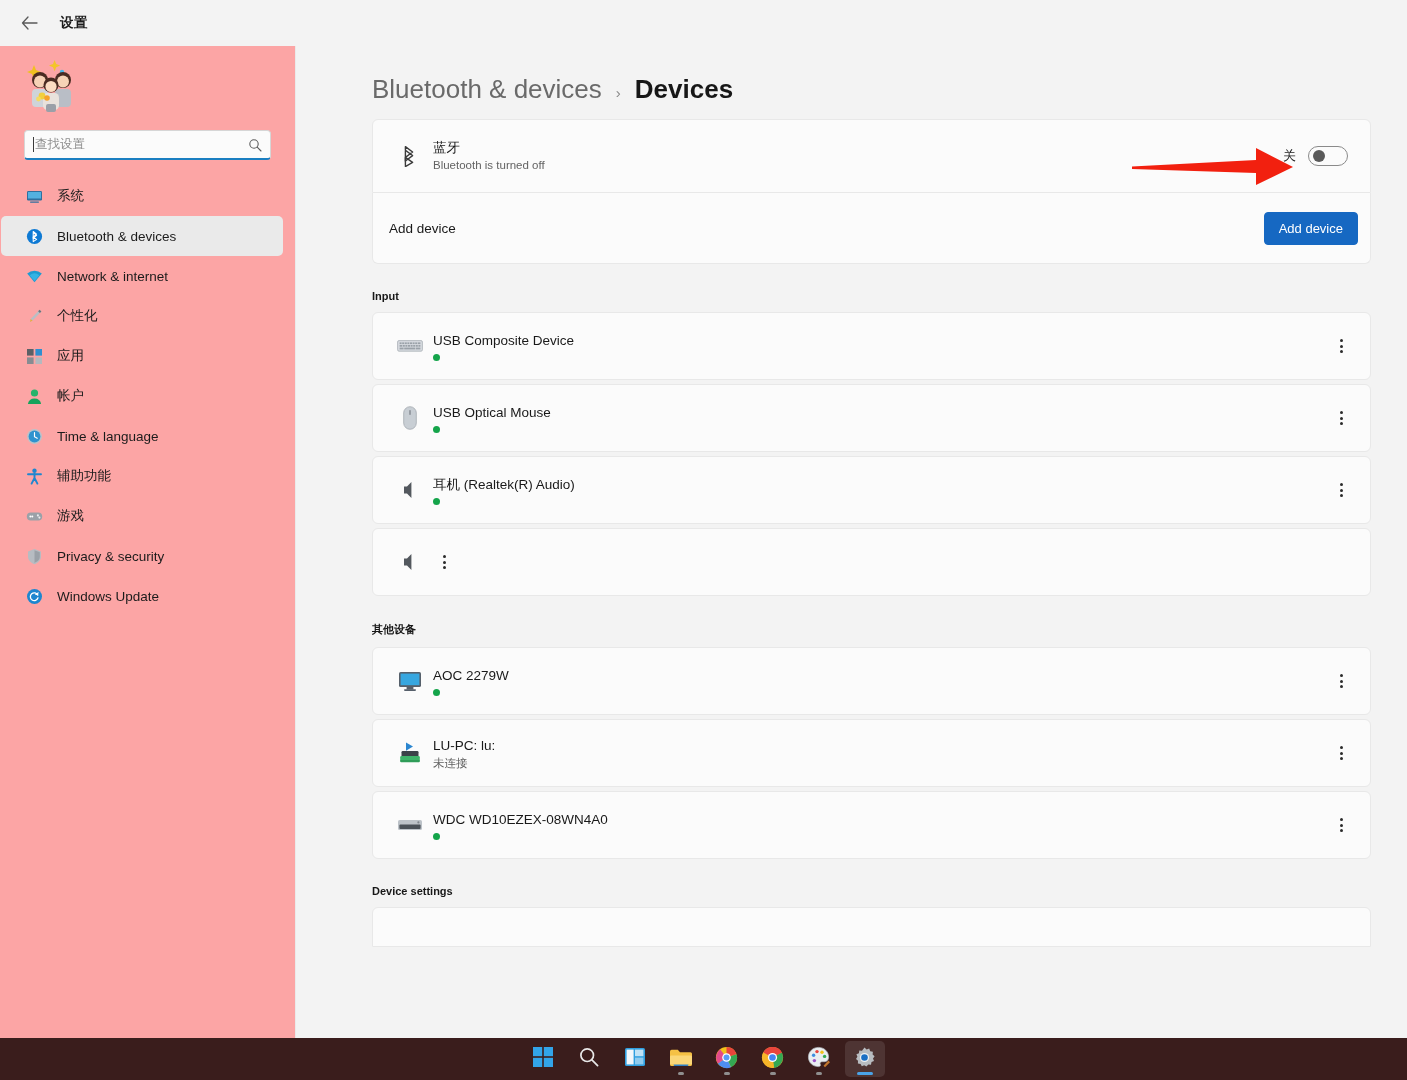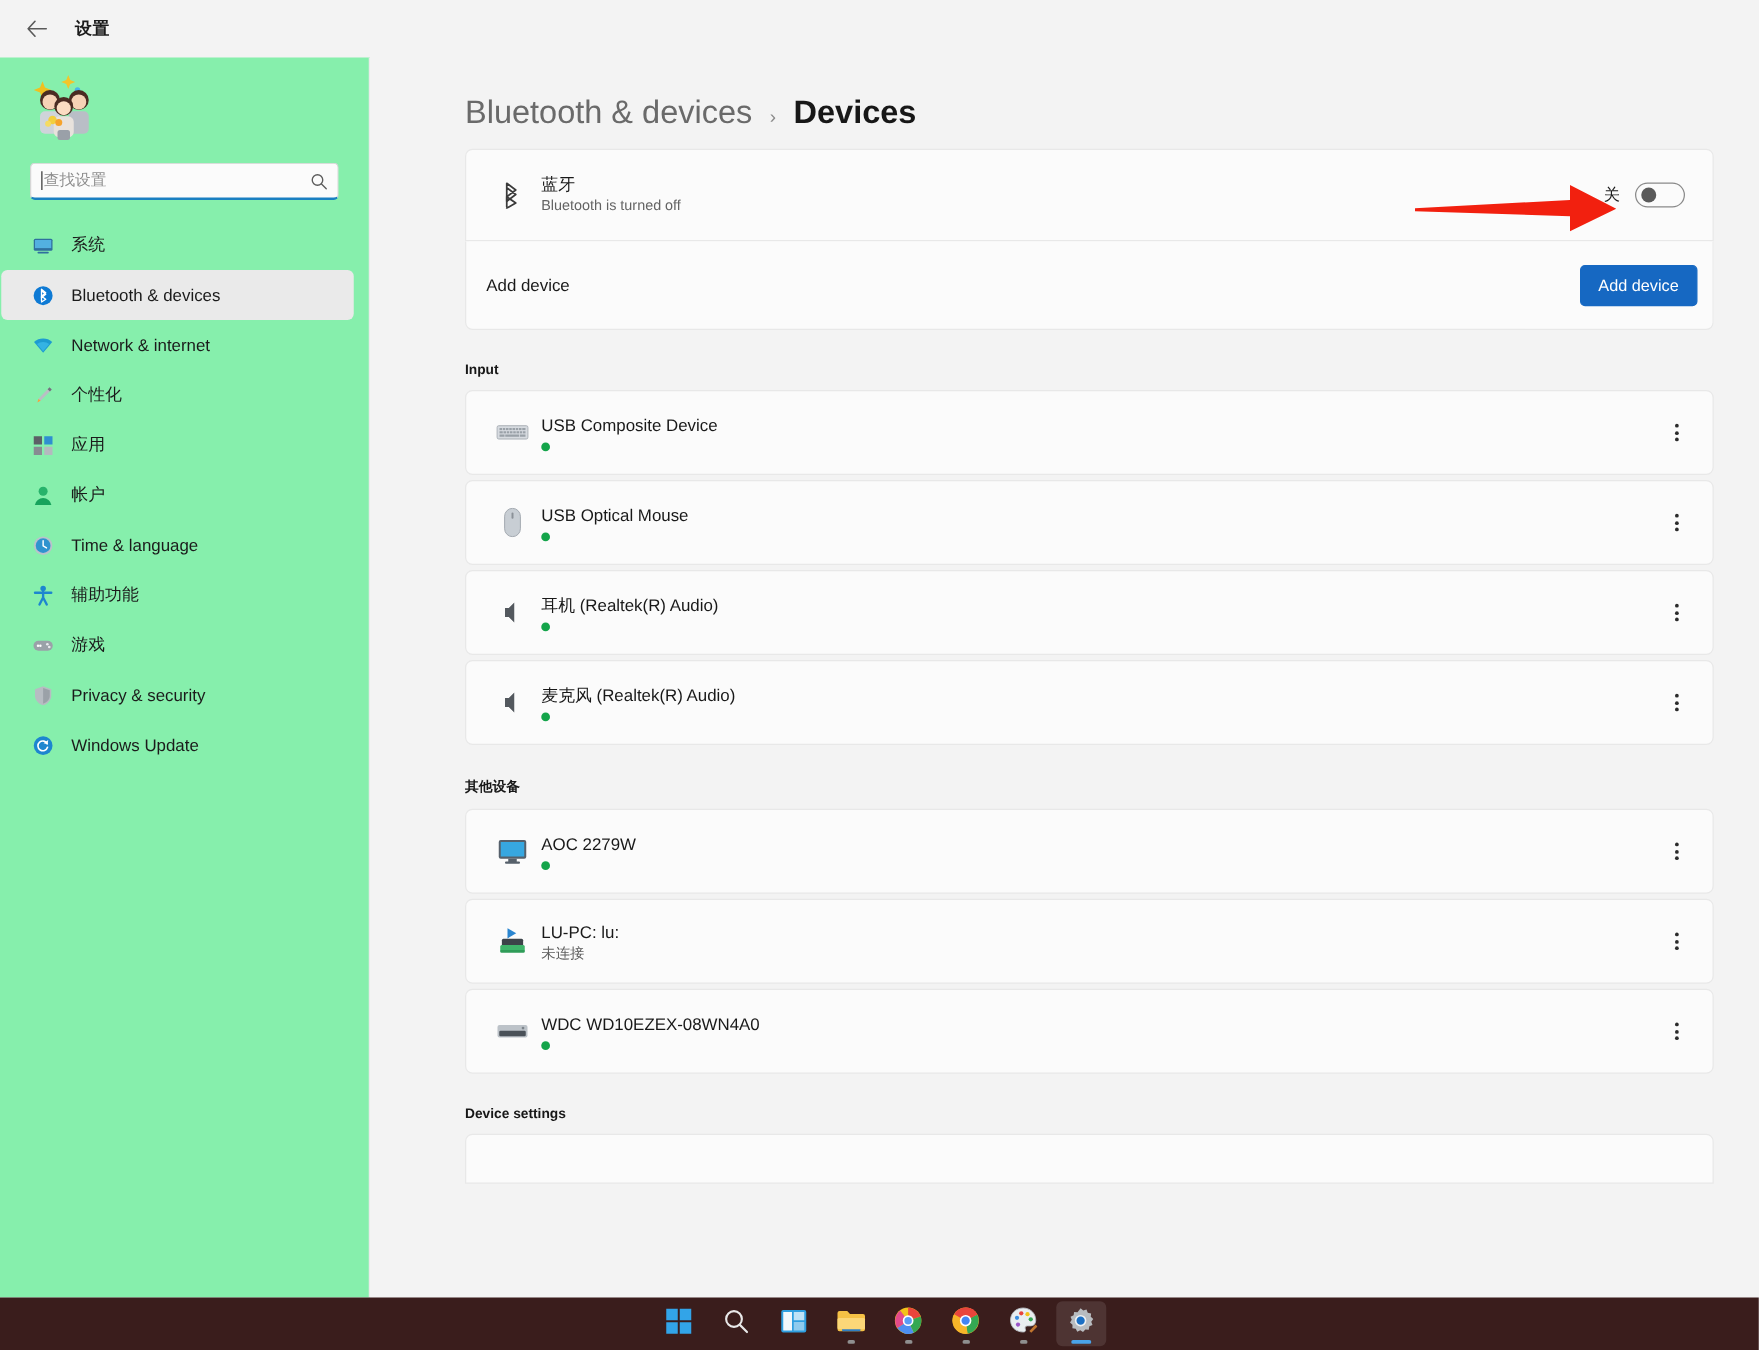--- a/index.html
+++ b/index.html
@@ -24,21 +24,21 @@
     border-radius: 5px; cursor: pointer;
   }
   .backbtn svg { display: block; }
   .apptitle { font-size: 13.5px; color: #1b1b1b; margin-left: 14px; letter-spacing: .5px; }
 
   
   .shell { flex: 1; display: flex; min-height: 0; }
 
   
   .sidebar {
-    width: 296px; flex: none; background: #86efac;
+    width: 296px; flex: none; background: #fca5a5;
     display: flex; flex-direction: column; padding-left: 0;
     border-right: 1px solid #eaeaea;
   }
   .avatar-wrap { padding: 12px 0 6px 22px; }
   .avatar { width: 58px; height: 58px; position: relative; }
   .search-wrap { padding: 8px 24px 10px 24px; }
   .searchbox {
     position: relative; height: 30px; background: #fbfbfb;
     border: 1px solid #d6d6d6; border-bottom: 2px solid #1a7fc1;
     border-radius: 4px; display: flex; align-items: center; padding: 0 8px;
@@ -440,24 +440,20 @@
         </div>
       </div>
 
       <div class="card">
         <div class="dev-row">
           <span class="dev-icon">
             <svg width="16" height="22" viewBox="0 0 16 22">
                 <path d="M2 7.4 H5 L9.4 3 V19 L5 14.6 H2 Z" fill="#53585e"></path>
               </svg>
           </span>
-          <div class="dev-text">
-            <div class="dev-name">麦克风 (Realtek(R) Audio)</div>
-            <div class="dot"></div>
-          </div>
           <div class="kebab">
               <i></i>
               <i></i>
               <i></i>
             </div>
         </div>
       </div>
 
       <div class="section-title">其他设备</div>
 

